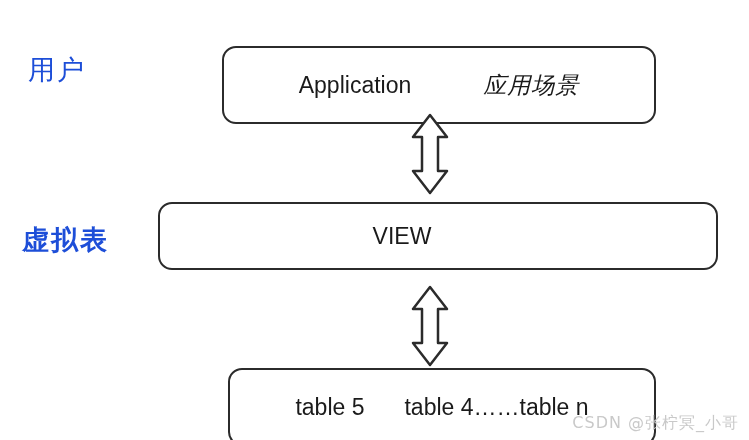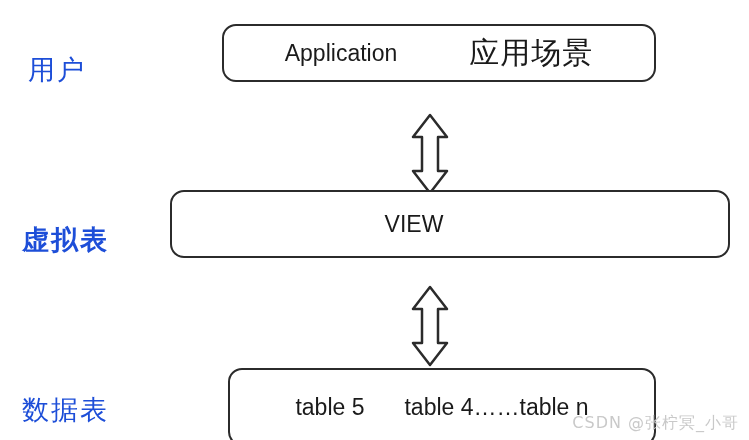--- a/index.html
+++ b/index.html
@@ -41,48 +41,48 @@
     align-items: center;
     justify-content: center;
   }
   .box-inner {
     display: flex;
     align-items: center;
     white-space: nowrap;
   }
   .box-app {
     left: 222px;
-    top: 24px;
+    top: 46px;
     width: 434px;
-    height: 58px;
+    height: 78px;
     text-align: right;
   }
   .box-view {
     left: 158px;
-    top: 190px;
+    top: 202px;
     width: 560px;
     height: 68px;
-    margin-left: 12px;
   }
   .box-table {
     left: 228px;
     top: 368px;
     width: 428px;
     height: 78px;
   }
   .txt-en {
     font-size: 23px;
     color: #1a1a1a;
     font-family: "Liberation Sans", sans-serif;
   }
   .txt-cn {
-    font-size: 30px;
+    font-size: 23px;
     color: #1a1a1a;
     font-family: "DejaVu Sans", sans-serif;
     letter-spacing: 1px;
+    font-style: italic;
   }
   .gap-lg { display: inline-block; width: 72px; }
   .gap-md { display: inline-block; width: 40px; }
 
   .arrow {
     position: absolute;
   }
   .arrow-1 { left: 408px; top: 112px; }
   .arrow-2 { left: 408px; top: 284px; }
 
@@ -97,21 +97,20 @@
     letter-spacing: 1px;
   }
 </style>
 </head>
 <body>
 
 <div id="diagram">
 
   <div class="row-label label-user">用户</div>
   <div class="row-label label-view">虚拟表</div>
-  <div class="row-label label-table">数据表</div>
 
   <div class="box box-app">
     <div class="box-inner">
       <span class="txt-en">Application</span>
       <span class="gap-lg"></span>
       <span class="txt-cn">应用场景</span>
     </div>
   </div>
 
   <div class="arrow arrow-1">

